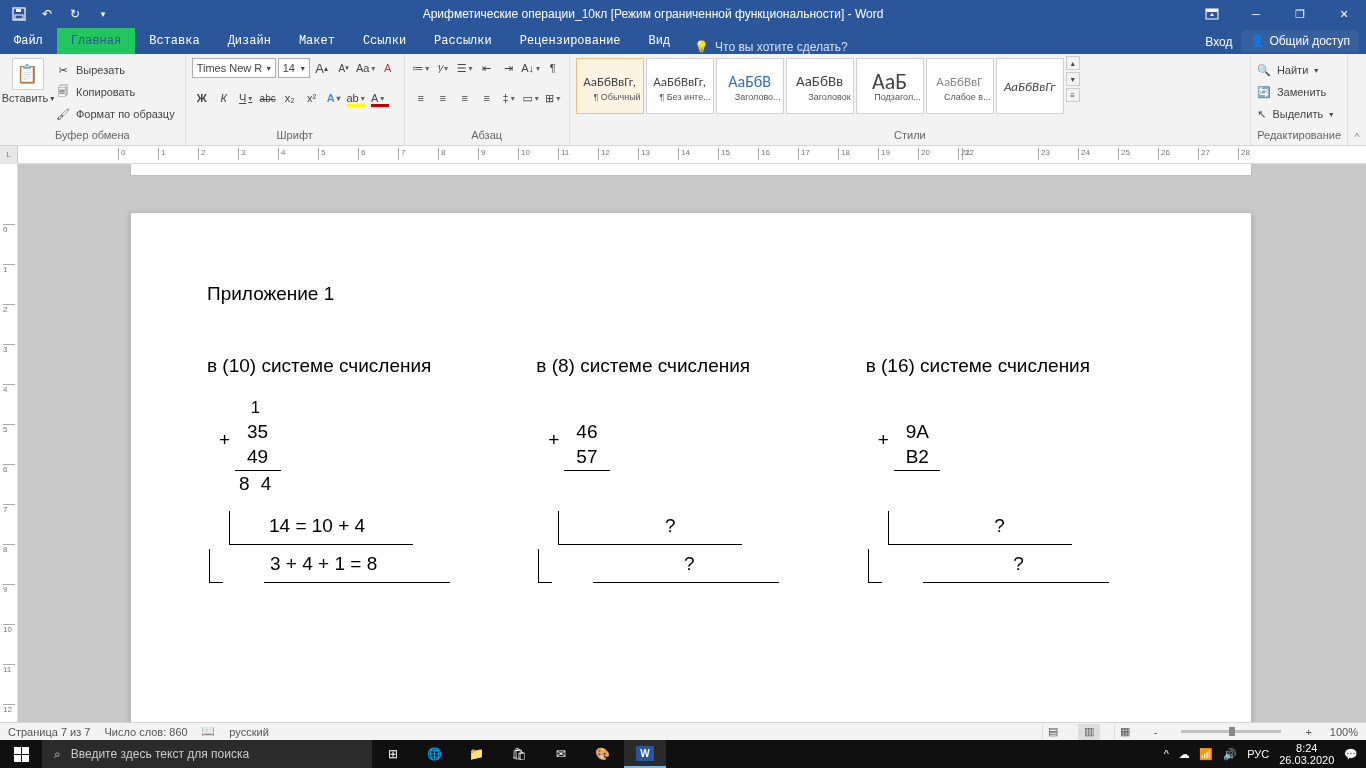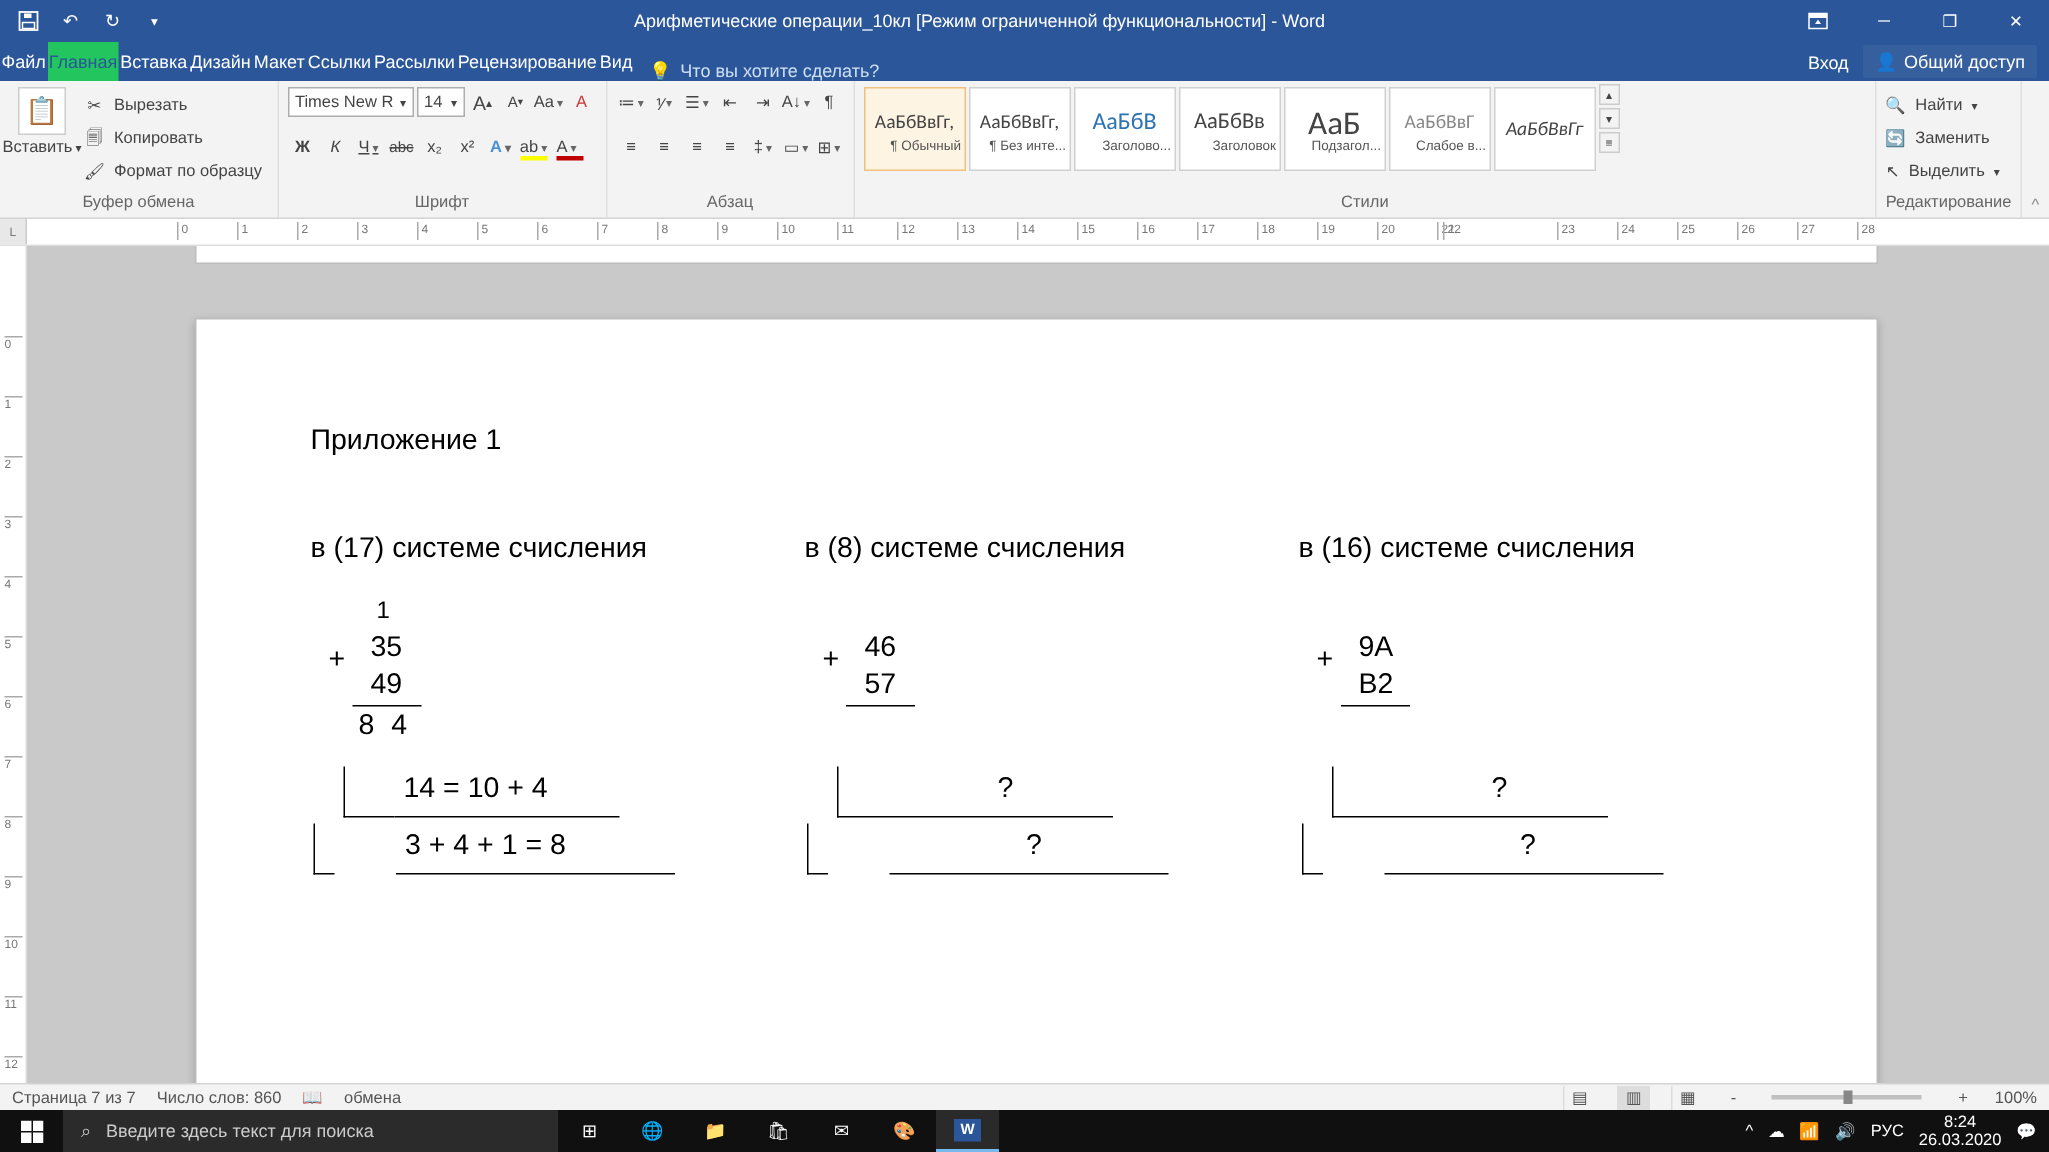--- a/index.html
+++ b/index.html
@@ -8,21 +8,21 @@
 
 .titlebar { height: 28px; background: #2b579a; display: flex; align-items: center; color: #fff; font-size: 12px; }
 .titlebar .qat { display: flex; align-items: center; gap: 2px; padding-left: 6px; }
 .titlebar .qat span { width: 26px; height: 24px; display: flex; align-items: center; justify-content: center; cursor: pointer; }
 .titlebar .title { flex: 1; text-align: center; font-size: 12px; }
 .titlebar .winbtns { display: flex; }
 .titlebar .winbtns span { width: 44px; height: 28px; display: flex; align-items: center; justify-content: center; cursor: pointer; font-size: 11px; }
 
 
 .tabsrow { height: 26px; background: #2b579a; display: flex; align-items: flex-end; color: #fff; font-size: 12px; }
-.tabsrow .tab { padding: 0 1px; height: 26px; display: flex; align-items: center; cursor: pointer; white-space: nowrap; }
+.tabsrow .tab { padding: 0 14px; height: 26px; display: flex; align-items: center; cursor: pointer; white-space: nowrap; font-family: Liberation Mono, monospace; }
 .tabsrow .tab.file { background: #2b579a; }
 .tabsrow .tab.active { background: #22c55e; color: #2b579a; }
 .tabsrow .spacer { flex: 1; }
 .tabsrow .tellme { display: flex; align-items: center; gap: 6px; color: #cfe0f5; font-size: 12px; padding-left: 10px; }
 .tabsrow .right { display: flex; align-items: center; gap: 10px; padding-right: 8px; }
 .tabsrow .share { background: #365f9e; height: 22px; padding: 0 8px; display: flex; align-items: center; gap: 4px; border-radius: 2px; margin-bottom: 2px; }
 
 
 .ribbon { height: 92px; background: #f3f3f3; border-bottom: 1px solid #d4d4d4; display: flex; font-size: 11px; color: #444; }
 .group { border-right: 1px solid #e0e0e0; padding: 2px 6px 0 6px; display: flex; flex-direction: column; }
@@ -383,21 +383,21 @@
       <div class="tick" style="top: 580px;">13</div>
     </div>
   <div class="docscroll">
     <div class="page-prev"></div>
     <div class="page">
       <div class="doc-content">
         <div class="title">Приложение 1</div>
         <div class="cols">
 
           <div class="col">
-            <div class="hdr">в (17) системе счисления</div>
+            <div class="hdr">в (10) системе счисления</div>
             <div class="addition">
               <div class="carry" style="margin-left:16px">1</div>
               <div class="plus">+</div>
               <div style="margin-left:12px">35</div>
               <div style="margin-left:12px">49</div>
               <div class="hr"></div>
               <div style="margin-left:4px;letter-spacing:3px">8 4</div>
             </div>
             <div class="bracket">
               <div class="lvl">
@@ -458,21 +458,21 @@
       </div>
 
     </div>
   </div>
 </div>
 
 <div class="statusbar">
   <span>Страница 7 из 7</span>
   <span>Число слов: 860</span>
   <span>📖</span>
-  <span>обмена</span>
+  <span>русский</span>
   <div class="spacer"></div>
   <span class="viewbtn">▤</span>
   <span class="viewbtn" style="background:#ddd">▥</span>
   <span class="viewbtn">▦</span>
   <span style="padding:0 4px">-</span>
   <div class="zoom-slider">
       <div class="thumb"></div>
     </div>
   <span style="padding:0 4px">+</span>
   <span>100%</span>

